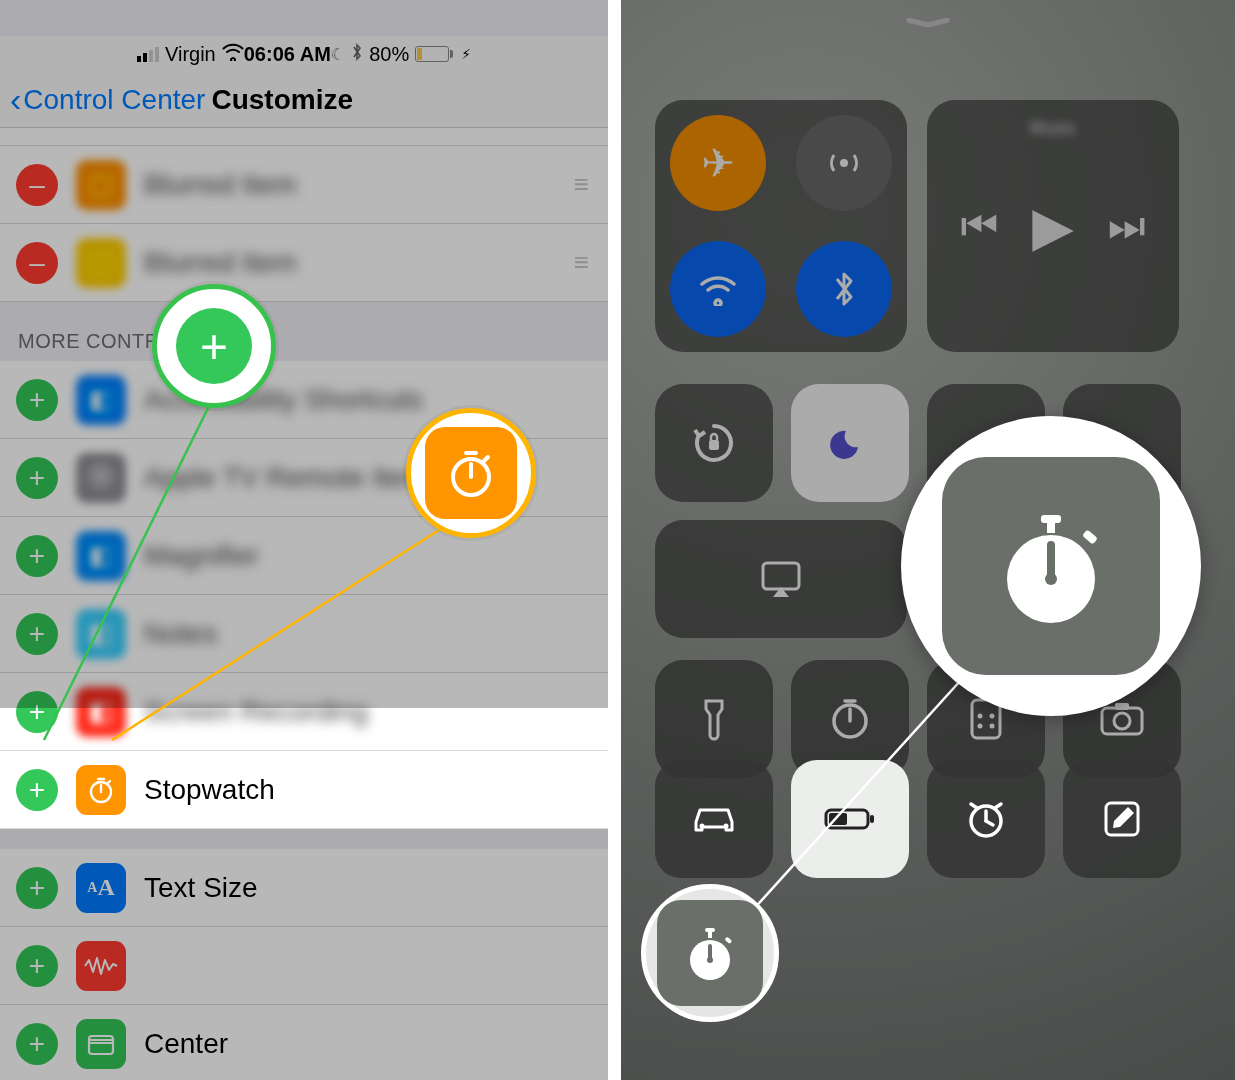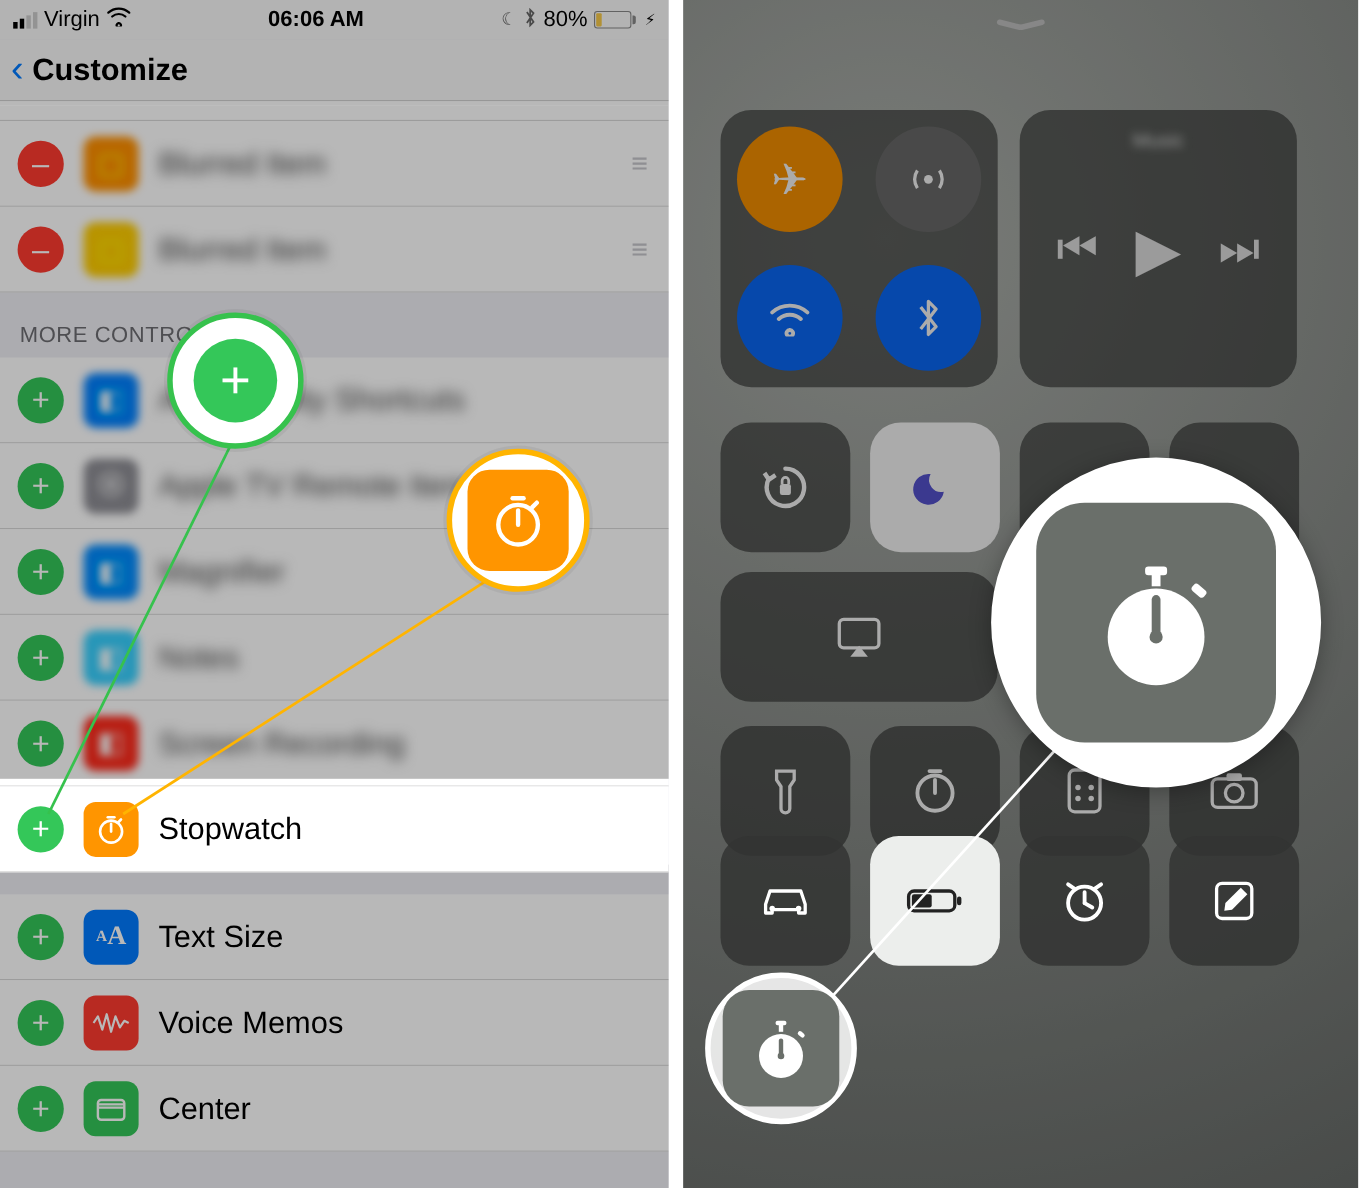--- a/index.html
+++ b/index.html
@@ -18,25 +18,26 @@
     overflow: hidden;
   }
   .screen-left { width: 608px; background: #efeff4; }
   .screen-right { width: 614px; background: #fff; }
 
   
   .status-bar {
     height: 36px;
     display: flex;
     align-items: center;
-    justify-content: space-between;
+    justify-content: center;
     padding: 0 12px;
     font-size: 20px;
     background: #f8f8f8;
     color: #000;
+    margin-top: 36px;
   }
   .status-left, .status-right { display: flex; align-items: center; gap: 6px; }
   .signal-bars { display: inline-flex; align-items: flex-end; gap: 2px; }
   .signal-bars span { width: 4px; background: #ccc; }
   .signal-bars span:nth-child(1){height:6px;background:#000;}
   .signal-bars span:nth-child(2){height:9px;background:#000;}
   .signal-bars span:nth-child(3){height:12px;}
   .signal-bars span:nth-child(4){height:15px;}
   .wifi-icon { font-size: 20px; }
   .moon-icon { font-size: 16px; color:#666;}
@@ -244,20 +245,21 @@
           </span>
           <span class="battery-cap"></span>
       </span>
       <span class="bolt">⚡︎</span>
     </div>
   </div>
 
   <div class="nav-bar">
     <div class="nav-back">
       <span class="nav-back-chevron">‹</span>
+      <span>Control Center</span>
     </div>
     <span class="nav-title">Customize</span>
   </div>
 
   <div class="list">
 
     <div class="included-peek">
       <div class="row" style="height:18px;"></div>
       <div class="row blurred">
         <div class="circle-btn remove-btn">–</div>
@@ -324,21 +326,20 @@
         </div>
       <span class="label">Text Size</span>
     </div>
     <div class="row">
       <div class="circle-btn add-btn">+</div>
       <div class="app-icon ic-red">
         <svg width="34" height="24" viewBox="0 0 34 24">
             <path d="M1 12 L5 6 L9 18 L13 4 L17 20 L21 6 L25 16 L29 10 L33 12" stroke="#fff" stroke-width="2" fill="none" stroke-linejoin="round"></path>
           </svg>
       </div>
-      <span class="label">Voice Memos</span>
     </div>
     <div class="row">
       <div class="circle-btn add-btn">+</div>
       <div class="app-icon ic-green">
         <svg width="30" height="26" viewBox="0 0 30 26">
             <rect x="3" y="5" width="24" height="18" rx="3" fill="none" stroke="#fff" stroke-width="2.2"></rect>
             <path d="M3 12 h24 M3 9 h24" stroke="#fff" stroke-width="2"></path>
           </svg>
       </div>
       <span class="label">Center</span>

